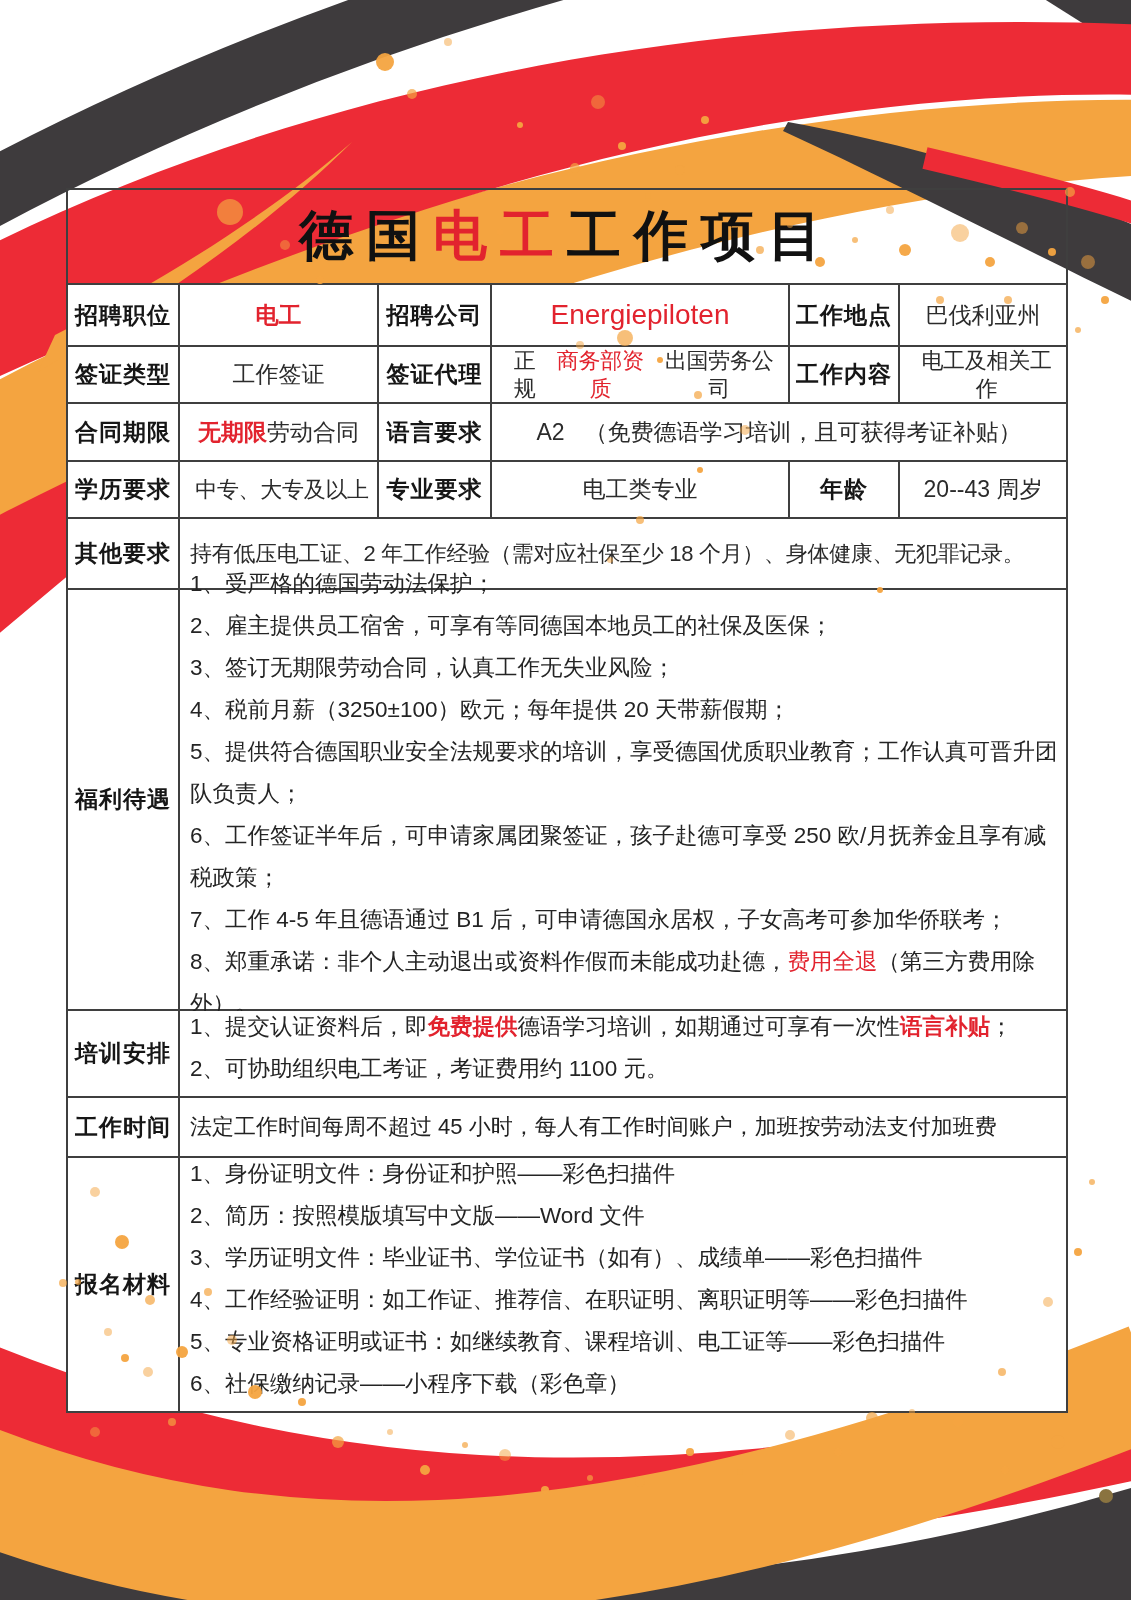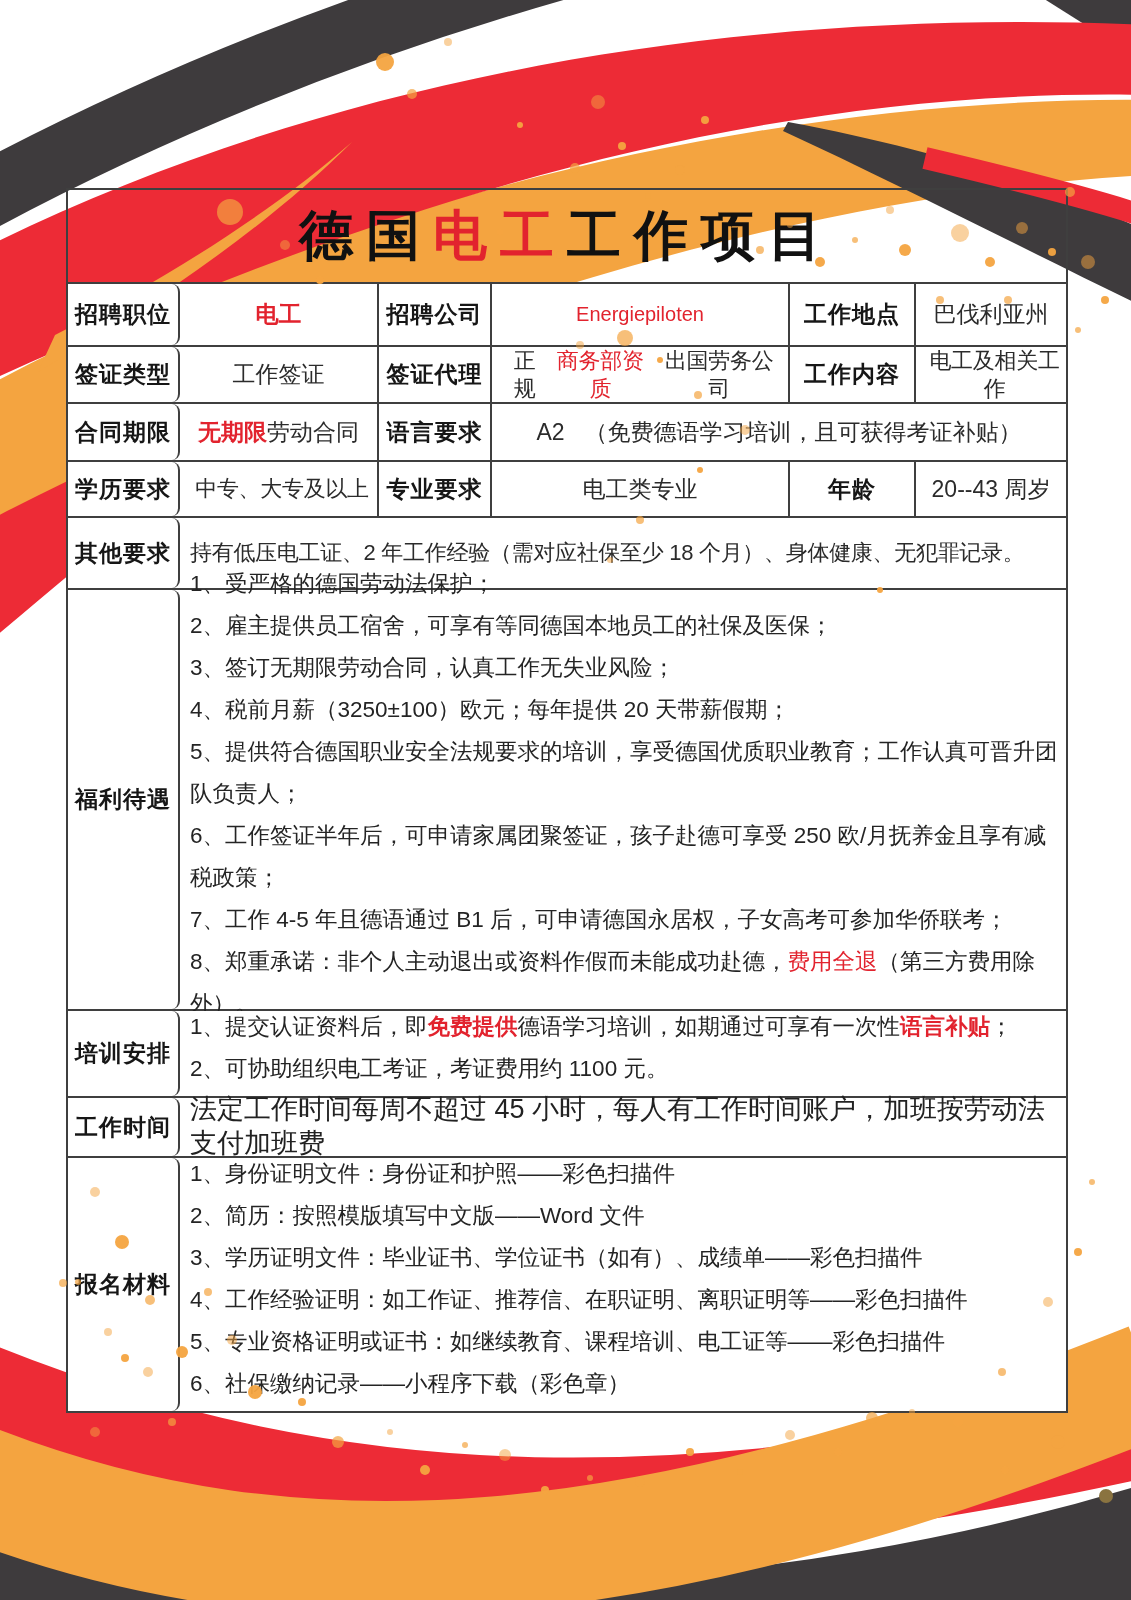--- a/index.html
+++ b/index.html
@@ -16,36 +16,36 @@
             border:2px solid var(--border);box-sizing:border-box;display:flex;flex-direction:column;}
   .trow{display:flex;flex-direction:row;border-bottom:2px solid var(--border);box-sizing:border-box;background:#fff;}
   .trow:last-child{border-bottom:none;}
   .trow.title-row{background:transparent;align-items:center;justify-content:center;}
   .cell{box-sizing:border-box;border-right:2px solid var(--border);display:flex;align-items:center;justify-content:center;
         font-size:23px;line-height:1.25;text-align:center;padding:2px 4px;background:#fff;}
   .cell:last-child{border-right:none;}
   .cell.label{font-weight:bold;color:#161616;letter-spacing:1px;}
   .cell.value{color:#2b2b2b;}
   .cell.left{justify-content:flex-start;text-align:left;padding-left:10px;}
-  .c1{width:112px;flex:none;border-radius:8px;}
+  .c1{width:112px;flex:none;}
   .c2{width:199px;flex:none;}
   .c3{width:113px;flex:none;}
   .c4{width:298px;flex:none;}
-  .c5{width:126px;flex:none;}
+  .c5{width:110px;flex:none;}
   .c6{flex:1;}
   .span46{flex:1;}
   .span26{flex:1;}
   .title-text{font-size:54px;font-weight:900;letter-spacing:13px;color:#111;white-space:nowrap;}
   .red{color:var(--red-text);}
   .bold{font-weight:bold;}
   .lang-cell{gap:20px;}
-  .company{font-size:20px;}
+  .company{font-size:28px;}
   .lines{flex-direction:column;align-items:flex-start;justify-content:center;padding:6px 8px 18px 10px;}
   .lines p{margin:0;font-size:22.5px;line-height:42px;text-align:left;color:#242424;}
-  .hours-text{font-size:27px;}
+  .hours-text{font-size:22px;}
   .smalltext{font-size:22px;letter-spacing:-0.3px;padding-left:11px;}
 </style>
 </head>
 <body>
 
 <div class="page" style="--ribbon-red: #ed2b36; --orange: #f4a440; --dark: #3e3b3d; --red-text: #e2232e; --border: #3f3f3f; --ink: #222222;">
 
   <svg class="decor" width="1131" height="1600" viewBox="0 0 1131 1600" aria-hidden="true">
 
     <path class="rb-red" d="M -20 520 C 130 420 300 330 450 252 C 360 345 180 478 -20 650 Z"></path>

